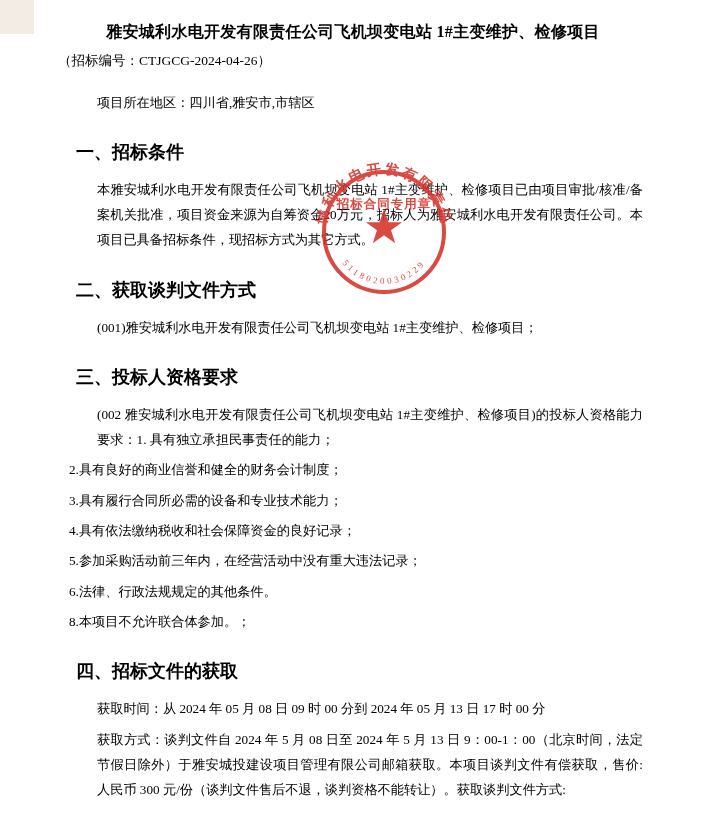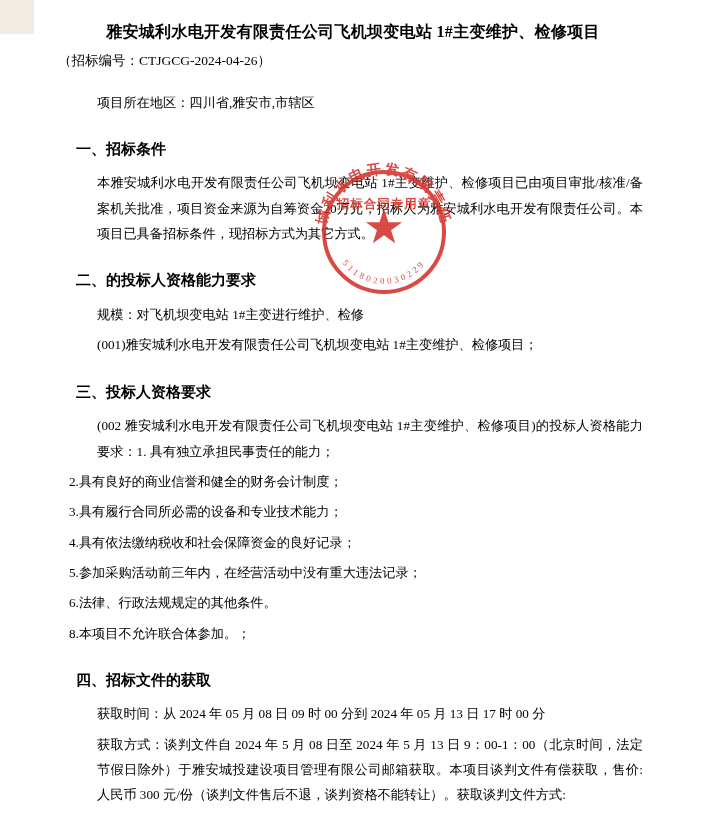--- a/index.html
+++ b/index.html
@@ -43,21 +43,21 @@
   p {
     margin: 5px;
     font-size: 13.2px;
     line-height: 1.92;
     text-align: justify;
   }
   .indent-head {
     padding-left: 34px;
   }
   .section-head {
-    font-size: 15px;
+    font-size: 18px;
     font-weight: bold;
     padding-left: 18px;
     line-height: 2.1;
     margin-top: 19px;
   }
   .hang {
     padding-left: 6px;
   }
   .no-join {
     font-style: italic;
@@ -95,22 +95,21 @@
   <div class="doc-title">雅安城利水电开发有限责任公司飞机坝变电站 1#主变维护、检修项目</div>
   <div class="doc-subtitle">（招标编号：CTJGCG-2024-04-26）</div>
 
   <div class="body-block">
 
     <p class="indent-head">项目所在地区：四川省,雅安市,市辖区</p>
 
     <div class="section-head">一、招标条件</div>
     <p class="indent-head">本雅安城利水电开发有限责任公司飞机坝变电站 1#主变维护、检修项目已由项目审批/核准/备案机关批准，项目资金来源为自筹资金20万元，招标人为雅安城利水电开发有限责任公司。本项目已具备招标条件，现招标方式为其它方式。</p>
 
-    <div class="section-head">二、的投标人资格能力要求</div>
-    <p class="indent-head">规模：对飞机坝变电站 1#主变进行维护、检修</p>
+    <div class="section-head">二、获取谈判文件方式</div>
     <p class="indent-head">(001)雅安城利水电开发有限责任公司飞机坝变电站 1#主变维护、检修项目；</p>
 
     <div class="section-head">三、投标人资格要求</div>
     <p class="indent-head">(002 雅安城利水电开发有限责任公司飞机坝变电站 1#主变维护、检修项目)的投标人资格能力要求：1. 具有独立承担民事责任的能力；</p>
     <p class="hang">2.具有良好的商业信誉和健全的财务会计制度；</p>
     <p class="hang">3.具有履行合同所必需的设备和专业技术能力；</p>
     <p class="hang">4.具有依法缴纳税收和社会保障资金的良好记录；</p>
     <p class="hang">5.参加采购活动前三年内，在经营活动中没有重大违法记录；</p>
     <p class="hang">6.法律、行政法规规定的其他条件。</p>
     <p class="hang">8.本项目不允许联合体参加。；</p>

